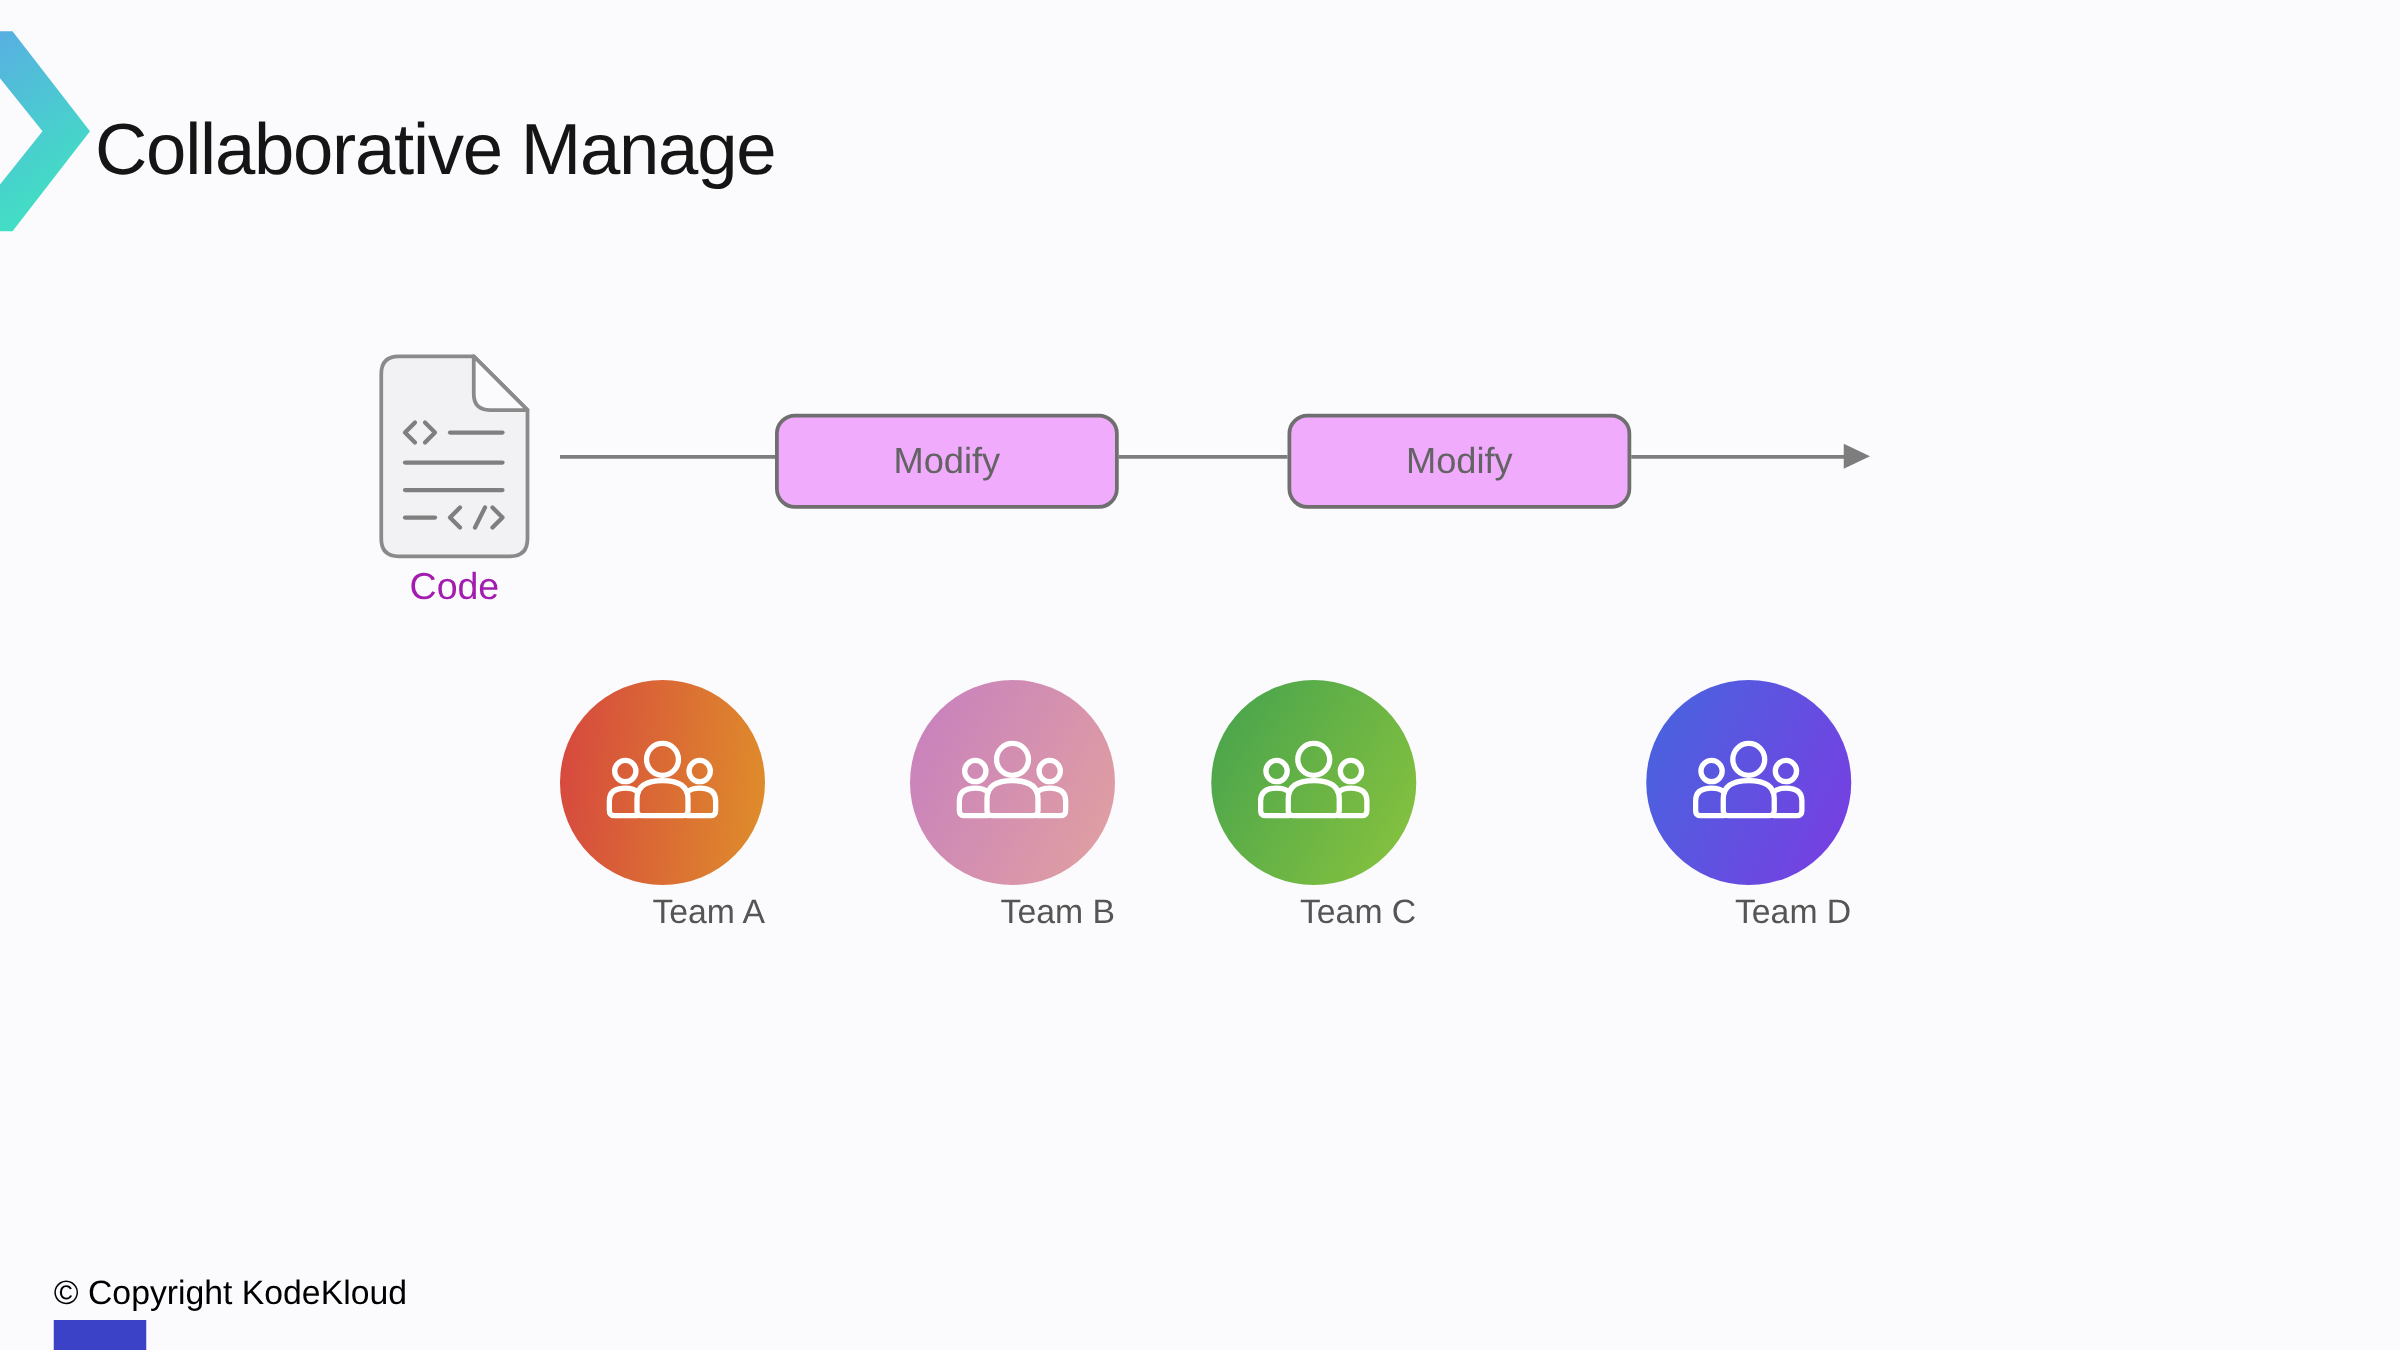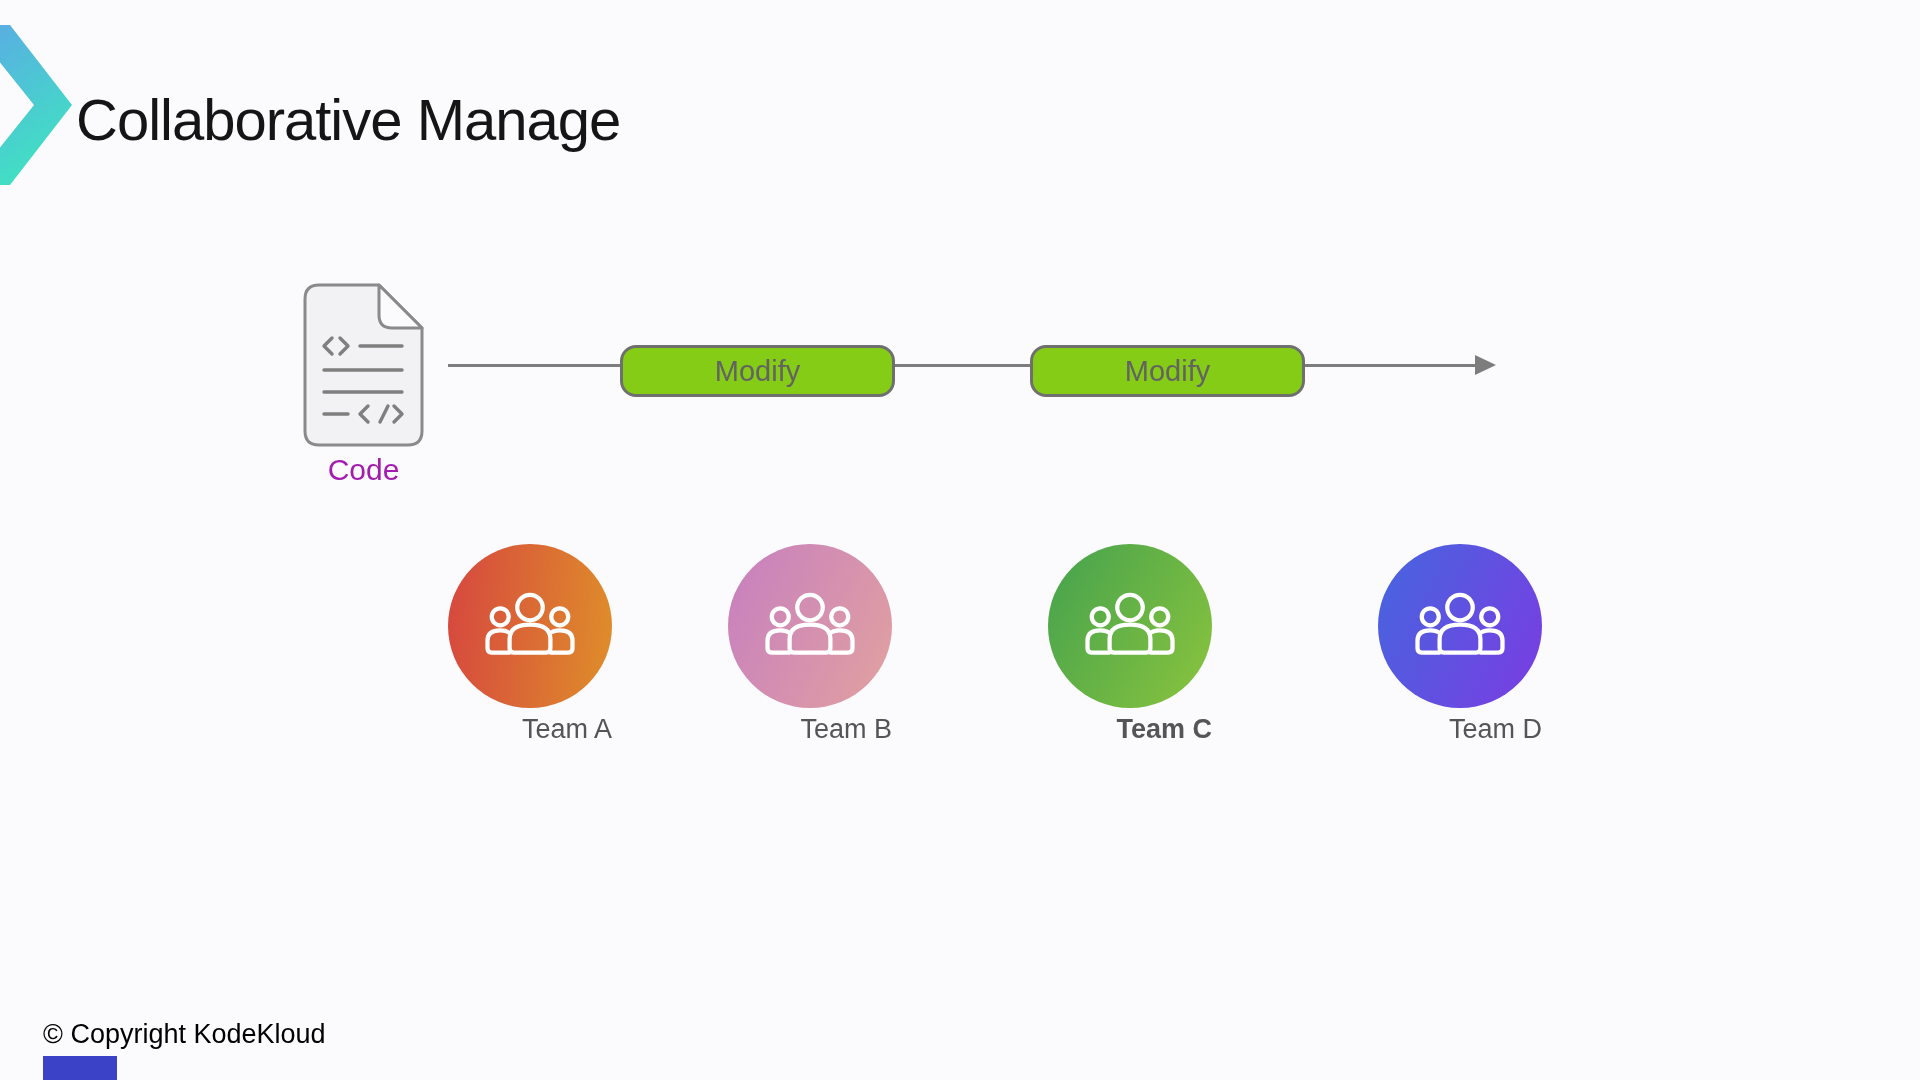--- a/index.html
+++ b/index.html
@@ -29,44 +29,44 @@
   .connector.c1{left:448px;width:172px;}
   .connector.c2{left:895px;width:135px;}
   .connector.c3{left:1305px;width:172px;}
   .arrow-head{
     left:1475px;top:355px;width:0;height:0;
     border-left:21px solid #7d7d7d;
     border-top:10px solid transparent;
     border-bottom:10px solid transparent;
   }
   .flow-node{
-    top:331px;width:275px;height:52px;
-    background:#84cc16;
+    top:331px;width:275px;height:76px;
+    background:#f0abfc;
     border:3px solid #6f6f6f;border-radius:16px;
     box-sizing:border-box;
     display:flex;align-items:center;justify-content:center;
-    font-size:29px;color:#636363;margin-top:14px;
+    font-size:29px;color:#636363;
   }
   .flow-node.modify{left:620px;}
   .flow-node.manage{left:1030px;}
 
   
   .team-circle{
     top:544px;width:164px;height:164px;border-radius:50%;
     display:flex;align-items:center;justify-content:center;
   }
   .team-circle svg{width:102px;height:77px;margin-top:-4px;}
   .team-label{
     top:714px;width:164px;text-align:right;
     font-size:27px;color:#555555;white-space:nowrap;
   }
   .pos-a{left:448px;}
   .pos-b{left:728px;}
-  .pos-c{left:1048px;font-weight:bold;}
-  .pos-d{left:1378px;}
+  .pos-c{left:969px;}
+  .pos-d{left:1317px;}
 
   
   .copyright{left:43px;top:1019px;font-size:27px;color:#000000;white-space:nowrap;}
   .accent-square{left:43px;top:1056px;width:74px;height:24px;}
 </style>
 </head>
 <body style="background: rgb(251, 251, 253);">
 
 <div class="slide">
 

